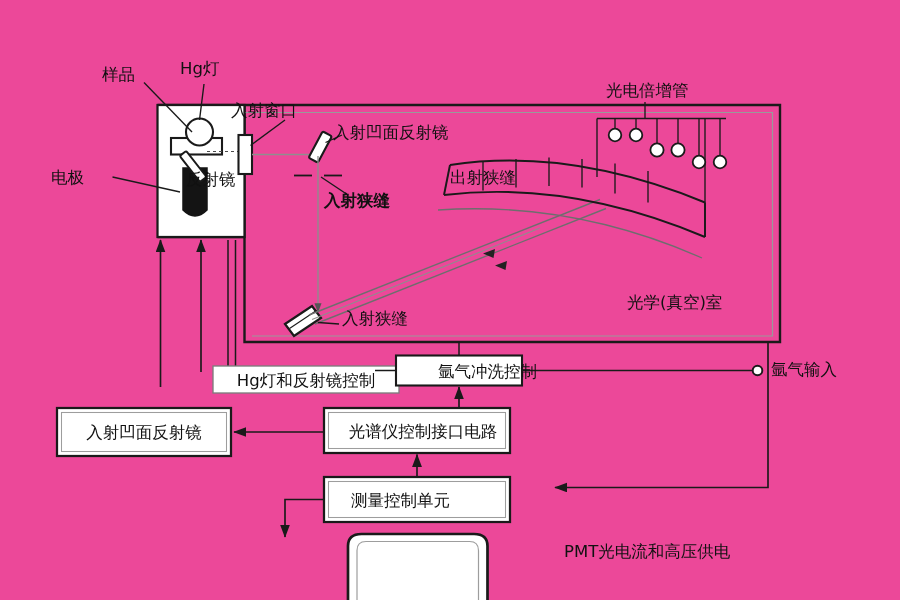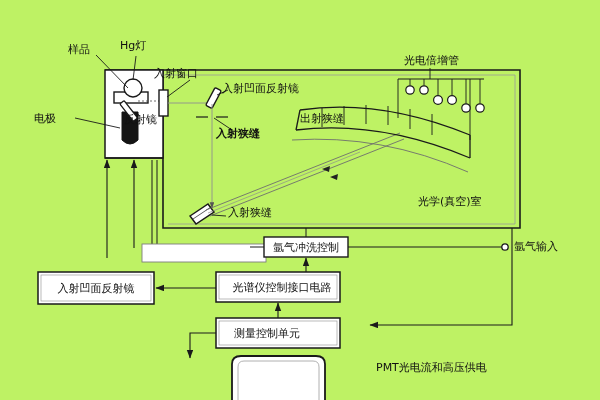--- a/index.html
+++ b/index.html
@@ -1,18 +1,18 @@
 <!DOCTYPE html>
 <html><head>
 <meta charset="utf-8">
 <style>
   html,body{margin:0;padding:0;background:#ffffff;}
   #root{
     position:relative;width:600px;height:400px;overflow:hidden;
-    background:#bef264;
+    background:#ec4899;
     font-family:"DejaVu Sans","Liberation Sans",sans-serif;
     color:#000000;
   }
   #diagram{position:absolute;left:0;top:0;width:600px;height:400px;}
   .lbl{
     position:absolute;
     font-family:"DejaVu Sans","Liberation Sans",sans-serif;
     font-size:11px;line-height:12px;color:#111111;
     white-space:nowrap;letter-spacing:0px;
   }
@@ -226,22 +226,23 @@
   <div class="lbl" style="left:216px;top:128px;font-weight:bold;">入射狭缝</div>
 
   <div class="lbl" style="left:300px;top:113px;">出射狭缝</div>
 
   <div class="lbl" style="left:404px;top:55px;">光电倍增管</div>
 
   <div class="lbl" style="left:228px;top:207px;">入射狭缝</div>
 
   <div class="lbl" style="left:418px;top:196px;">光学(真空)室</div>
 
-
-  <div class="boxlbl" style="left:264px;top:237px;width:84px;height:20px;">氩气冲洗控制</div>
+  <div class="boxlbl" style="left:142px;top:244px;width:124px;height:18px;">Hg灯和反射镜控制</div>
+
+  <div class="boxlbl" style="left:264px;top:237px;width:84px;height:20px;padding-left:19px;">氩气冲洗控制</div>
 
   <div class="lbl" style="left:514px;top:241px;">氩气输入</div>
 
   <div class="boxlbl" style="left:38px;top:272px;width:116px;height:32px;">入射凹面反射镜</div>
 
   <div class="boxlbl" style="left:216px;top:272px;width:132px;height:30px;">光谱仪控制接口电路</div>
 
   <div class="boxlbl" style="left:216px;top:318px;width:102px;height:30px;">测量控制单元</div>
 
   <div class="lbl" style="left:376px;top:328px;margin-top:34px;">PMT光电流和高压供电</div>

